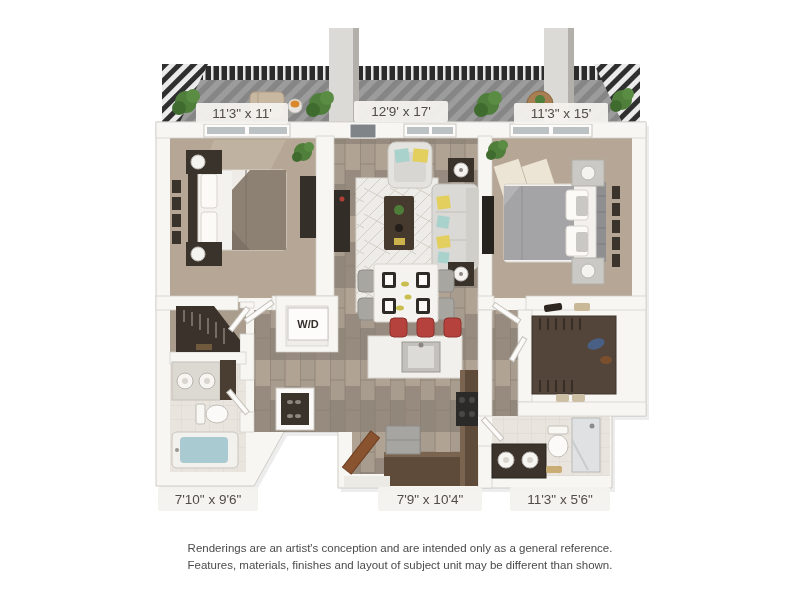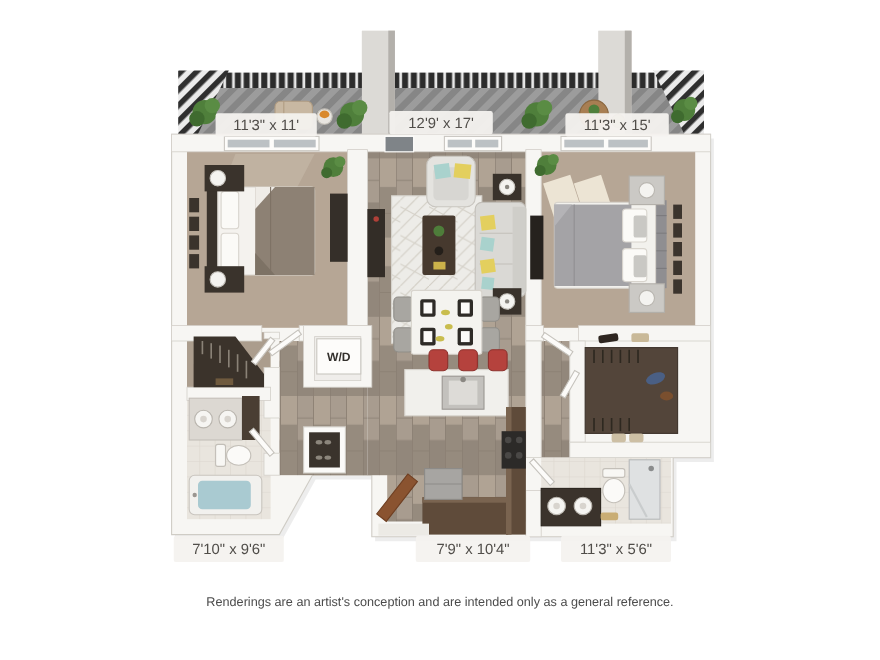--- a/index.html
+++ b/index.html
@@ -407,14 +407,15 @@
     <text x="208" y="504" text-anchor="middle" class="dim-label">7'10" x 9'6"</text>
     <rect x="378" y="487" width="104" height="24" rx="2" fill="#f4f2ef" opacity="0.95"></rect>
     <text x="430" y="504" text-anchor="middle" class="dim-label">7'9" x 10'4"</text>
     <rect x="510" y="487" width="100" height="24" rx="2" fill="#f4f2ef" opacity="0.95"></rect>
     <text x="560" y="504" text-anchor="middle" class="dim-label">11'3" x 5'6"</text>
   </g>
 </svg>
 
 <div id="disclaimer">
   <span>Renderings are an artist's conception and are intended only as a general reference.</span>
+  <span>Features, materials, finishes and layout of subject unit may be different than shown.</span>
 </div>
 </div>
 
 </body></html>

